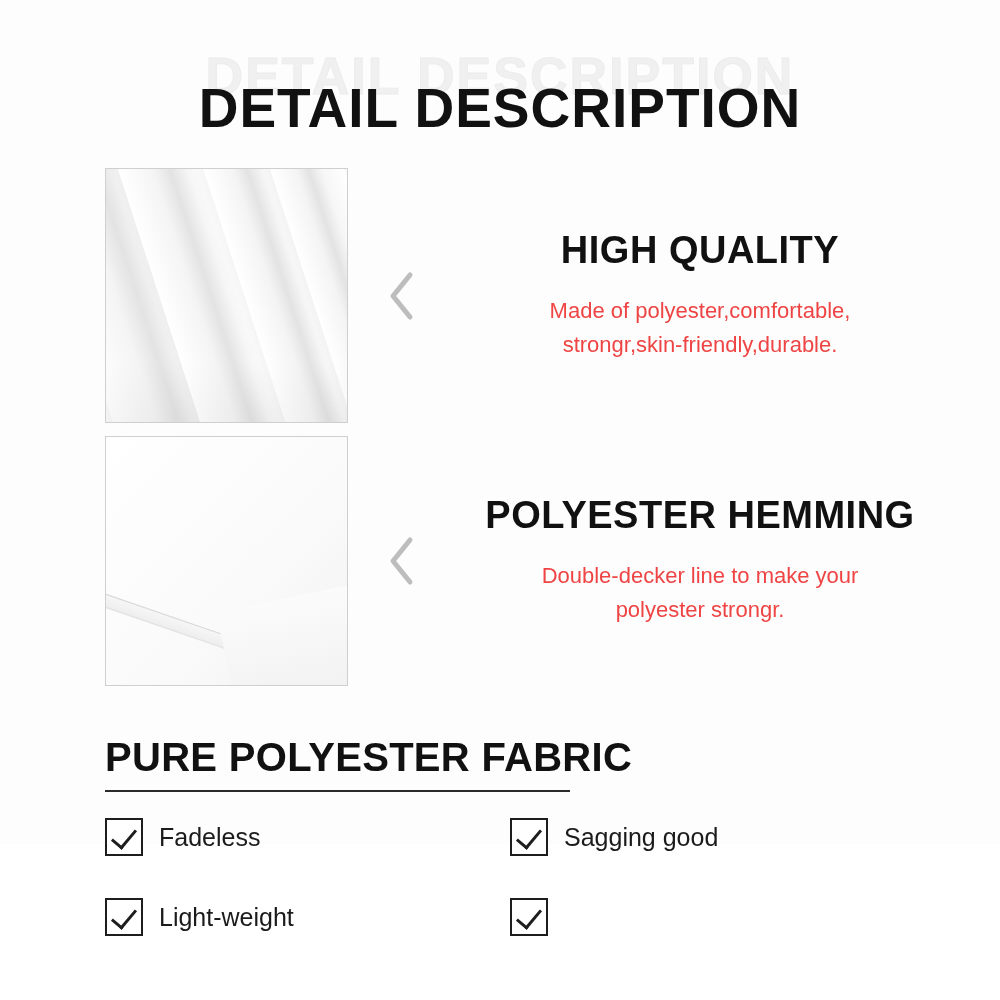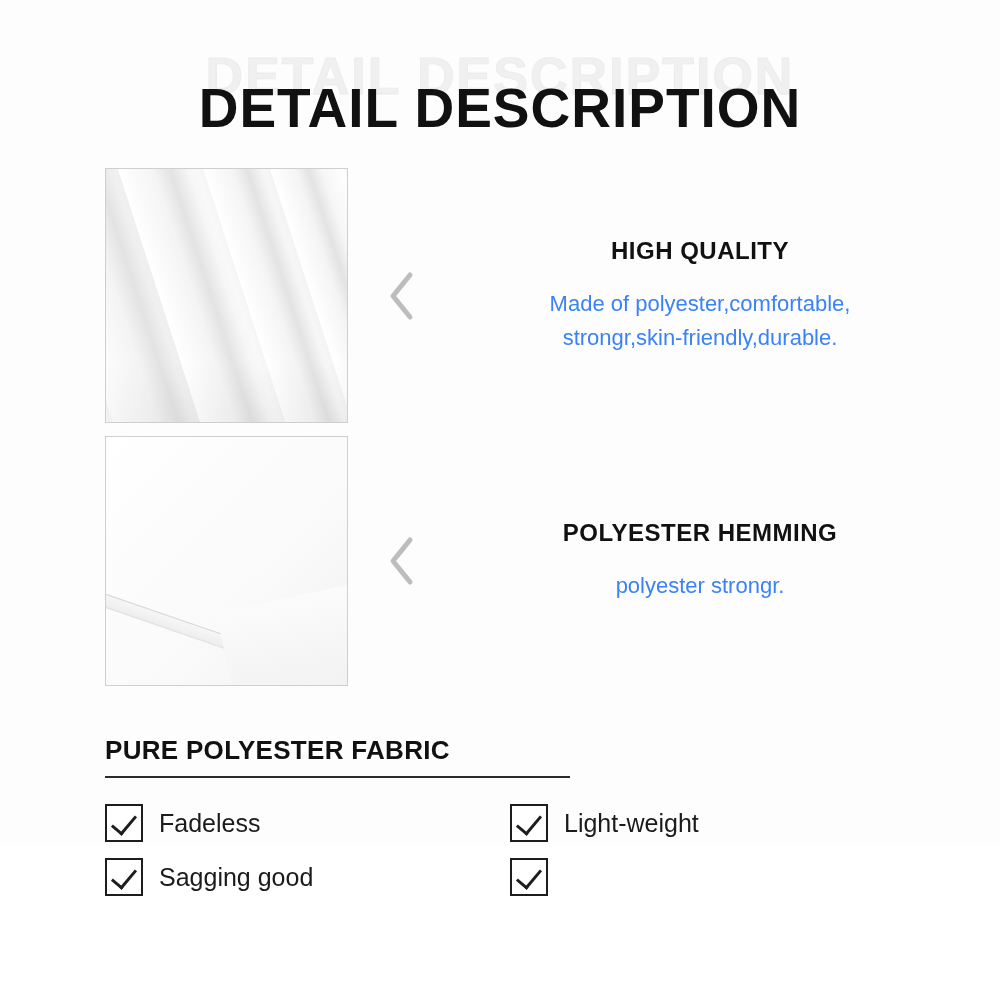--- a/index.html
+++ b/index.html
@@ -150,57 +150,57 @@
 
   .feature-text {
     position: absolute;
     left: 420px;
     width: 560px;
     top: 50%;
     transform: translateY(-50%);
     text-align: center;
   }
   .feature-heading {
-    font-size: 24px;
+    font-size: 38px;
     font-weight: bold;
     letter-spacing: 0.5px;
     color: #111;
     margin: 0 0 22px 0;
     white-space: nowrap;
   }
   .feature-line {
     font-size: 22px;
-    color: #3b82f6;
+    color: #ef4444;
     line-height: 1.55;
   }
 
   
   .bottom {
     position: absolute;
     left: 105px;
     top: 735px;
     width: 800px;
   }
   .bottom-title {
-    font-size: 26px;
+    font-size: 40px;
     font-weight: bold;
     color: #111;
     letter-spacing: 0.3px;
     padding-bottom: 10px;
   }
   .bottom-rule {
     width: 465px;
     height: 2px;
     background: #2b2b2b;
     margin-bottom: 26px;
   }
   .check-grid {
     display: grid;
     grid-template-columns: 405px 1fr;
-    row-gap: 16px;
+    row-gap: 42px;
   }
   .check-item {
     display: flex;
     align-items: center;
   }
   .checkbox {
     width: 38px;
     height: 38px;
     border: 2px solid #1d1d1d;
     box-sizing: border-box;
@@ -267,39 +267,40 @@
         <div class="hem-corner"></div>
       </div>
     </div>
     <div class="arrow">
       <svg width="28" height="50" viewBox="0 0 28 50">
         <polyline points="22,4 5,25 22,46" fill="none" stroke="#bdbdbd" stroke-width="5" stroke-linecap="round" stroke-linejoin="round"></polyline>
       </svg>
     </div>
     <div class="feature-text">
       <div class="feature-heading">POLYESTER HEMMING</div>
+      <div class="feature-line">Double-decker line to make your</div>
       <div class="feature-line">polyester strongr.</div>
     </div>
   </div>
 
   <div class="bottom">
     <div class="bottom-title">PURE POLYESTER FABRIC</div>
     <div class="bottom-rule"></div>
     <div class="check-grid">
       <div class="check-item">
         <span class="checkbox"></span>
         <span class="check-label">Fadeless</span>
       </div>
       <div class="check-item">
         <span class="checkbox"></span>
-        <span class="check-label">Light-weight</span>
+        <span class="check-label">Sagging good</span>
       </div>
       <div class="check-item">
         <span class="checkbox"></span>
-        <span class="check-label">Sagging good</span>
+        <span class="check-label">Light-weight</span>
       </div>
       <div class="check-item">
         <span class="checkbox"></span>
       </div>
     </div>
   </div>
 
 </div>
 
 </body></html>

